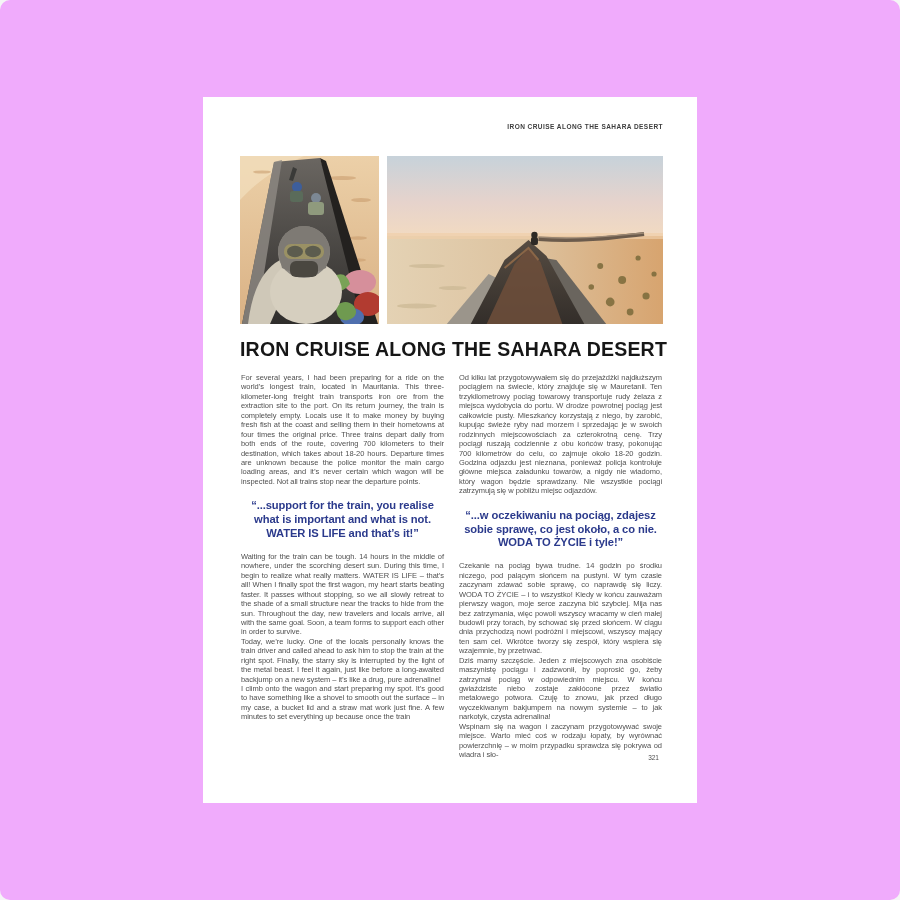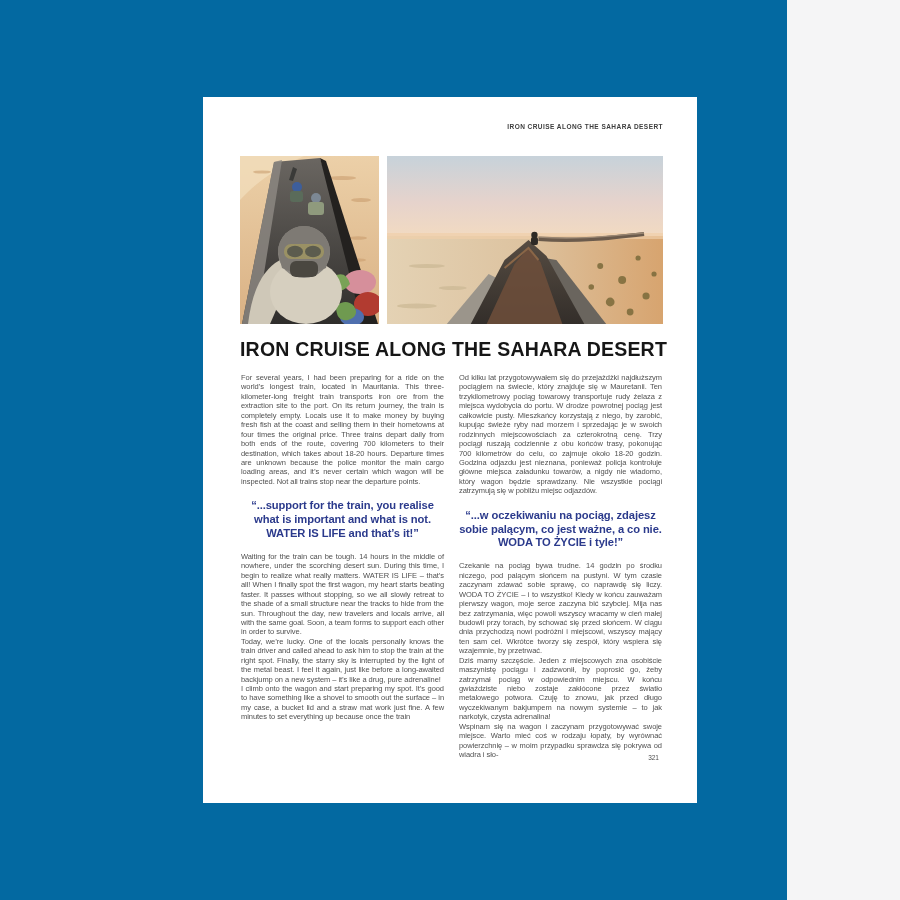--- a/index.html
+++ b/index.html
@@ -1,17 +1,17 @@
 <!DOCTYPE html>
 <html><head>
 <meta charset="utf-8">
 <style>
   html,body{margin:0;padding:0;background:#f5f5f6;}
-  .stage{position:relative;width:787px;height:900px;background:#0369a1;overflow:hidden;
-         font-family:"Liberation Sans",sans-serif;}
+  .stage{position:relative;width:900px;height:900px;background:#f0abfc;overflow:hidden;
+         font-family:"Liberation Sans",sans-serif;border-radius:10px;}
   .page{position:absolute;left:203px;top:97px;width:494px;height:706px;background:#ffffff;
         box-sizing:border-box;padding:26px 34px 0 37px;}
   .running-head{text-align:right;font-size:6.5px;letter-spacing:.45px;color:#3d3d3d;
         font-weight:bold;height:8px;}
   .photos{display:flex;gap:8px;margin-top:25px;height:168px;}
   .photo{height:168px;overflow:hidden;}
   .photo svg{display:block;width:100%;height:100%;}
   .photo-left{width:139px;}
   .photo-right{flex:1;}
   .title{margin:14px 0 0 0;font-size:19.5px;font-weight:bold;letter-spacing:.2px;
@@ -134,21 +134,21 @@
     <div class="columns">
       <div class="col">
         <p class="body">For several years, I had been preparing for a ride on the world’s longest train, located in Mauritania. This three-kilometer-long freight train transports iron ore from the extraction site to the port. On its return journey, the train is completely empty. Locals use it to make money by buying fresh fish at the coast and selling them in their hometowns at four times the original price. Three trains depart daily from both ends of the route, covering 700 kilometers to their destination, which takes about 18-20 hours. Departure times are unknown because the police monitor the main cargo loading areas, and it’s never certain which wagon will be inspected. Not all trains stop near the departure points.</p>
         <p class="quote">“...support for the train, you realise what is important and what is not. WATER IS LIFE and that’s it!”</p>
         <p class="body">Waiting for the train can be tough. 14 hours in the middle of nowhere, under the scorching desert sun. During this time, I begin to realize what really matters. WATER IS LIFE – that’s all! When I finally spot the first wagon, my heart starts beating faster. It passes without stopping, so we all slowly retreat to the shade of a small structure near the tracks to hide from the sun. Throughout the day, new travelers and locals arrive, all with the same goal. Soon, a team forms to support each other in order to survive.
 Today, we’re lucky. One of the locals personally knows the train driver and called ahead to ask him to stop the train at the right spot. Finally, the starry sky is interrupted by the light of the metal beast. I feel it again, just like before a long-awaited backjump on a new system – it’s like a drug, pure adrenaline!
 I climb onto the wagon and start preparing my spot. It’s good to have something like a shovel to smooth out the surface – in my case, a bucket lid and a straw mat work just fine. A few minutes to set everything up because once the train</p>
       </div>
       <div class="col">
         <p class="body">Od kilku lat przygotowywałem się do przejażdżki najdłuższym pociągiem na świecie, który znajduje się w Mauretanii. Ten trzykilometrowy pociąg towarowy transportuje rudy żelaza z miejsca wydobycia do portu. W drodze powrotnej pociąg jest całkowicie pusty. Mieszkańcy korzystają z niego, by zarobić, kupując świeże ryby nad morzem i sprzedając je w swoich rodzinnych miejscowościach za czterokrotną cenę. Trzy pociągi ruszają codziennie z obu końców trasy, pokonując 700 kilometrów do celu, co zajmuje około 18-20 godzin. Godzina odjazdu jest nieznana, ponieważ policja kontroluje główne miejsca załadunku towarów, a nigdy nie wiadomo, który wagon będzie sprawdzany. Nie wszystkie pociągi zatrzymują się w pobliżu miejsc odjazdów.</p>
-        <p class="quote">“...w oczekiwaniu na pociąg, zdajesz sobie palącym, co jest ważne, a co nie. WODA TO ŻYCIE i tyle!”</p>
+        <p class="quote">“...w oczekiwaniu na pociąg, zdajesz sobie sprawę, co jest około, a co nie. WODA TO ŻYCIE i tyle!”</p>
         <p class="body">Czekanie na pociąg bywa trudne. 14 godzin po środku niczego, pod palącym słońcem na pustyni. W tym czasie zaczynam zdawać sobie sprawę, co naprawdę się liczy. WODA TO ŻYCIE – i to wszystko! Kiedy w końcu zauważam pierwszy wagon, moje serce zaczyna bić szybciej. Mija nas bez zatrzymania, więc powoli wszyscy wracamy w cień małej budowli przy torach, by schować się przed słońcem. W ciągu dnia przychodzą nowi podróżni i miejscowi, wszyscy mający ten sam cel. Wkrótce tworzy się zespół, który wspiera się wzajemnie, by przetrwać.
 Dziś mamy szczęście. Jeden z miejscowych zna osobiście maszynistę pociągu i zadzwonił, by poprosić go, żeby zatrzymał pociąg w odpowiednim miejscu. W końcu gwiaździste niebo zostaje zakłócone przez światło metalowego potwora. Czuję to znowu, jak przed długo wyczekiwanym bakjumpem na nowym systemie – to jak narkotyk, czysta adrenalina!
 Wspinam się na wagon i zaczynam przygotowywać swoje miejsce. Warto mieć coś w rodzaju łopaty, by wyrównać powierzchnię – w moim przypadku sprawdza się pokrywa od wiadra i sło-</p>
       </div>
     </div>
 
     <div class="page-num">321</div>
   </div>
 </div>
 

